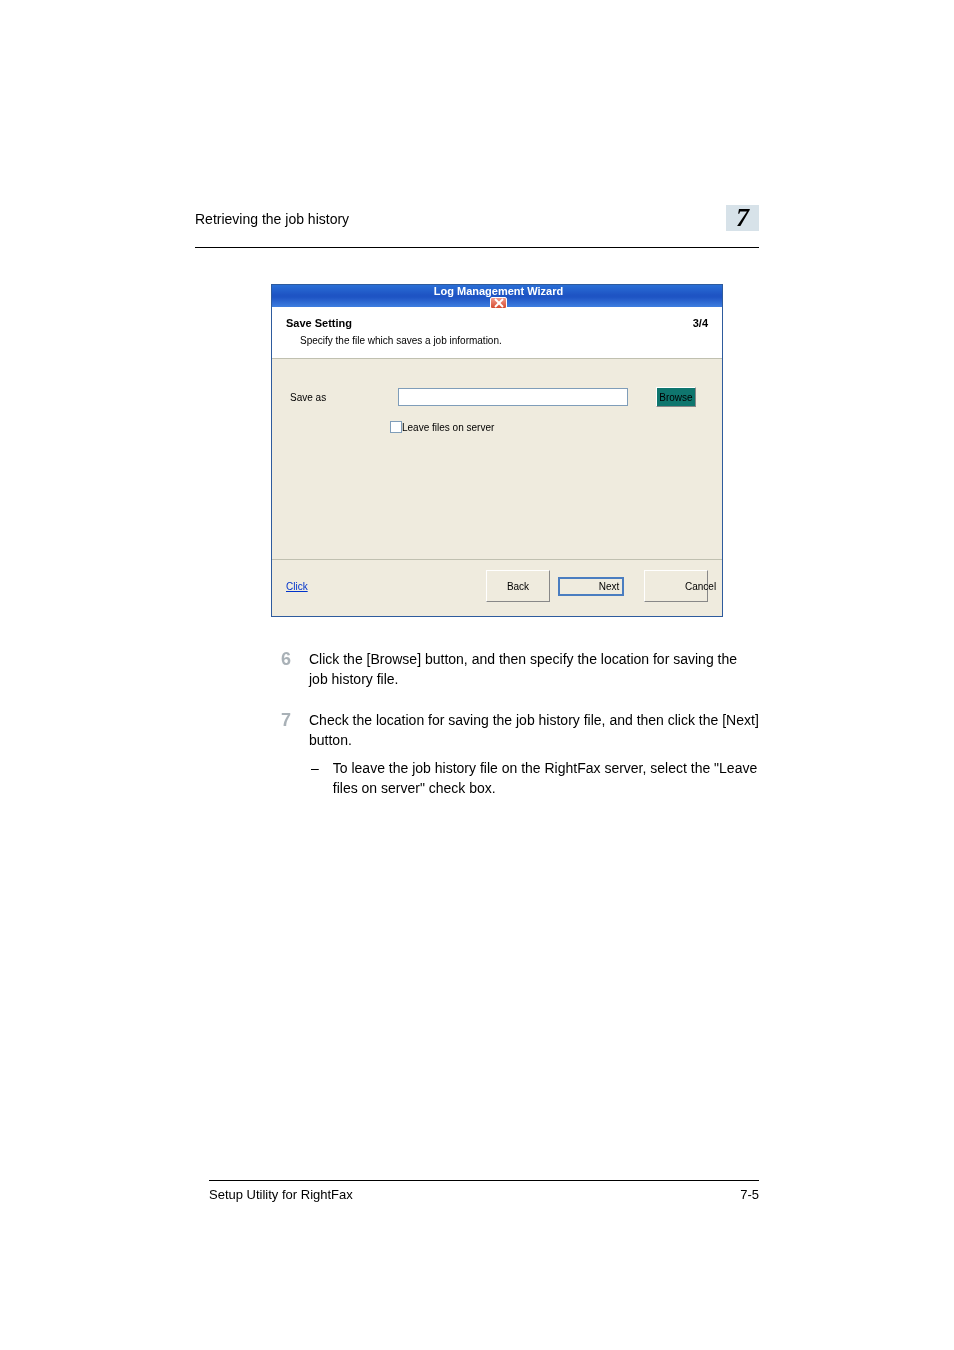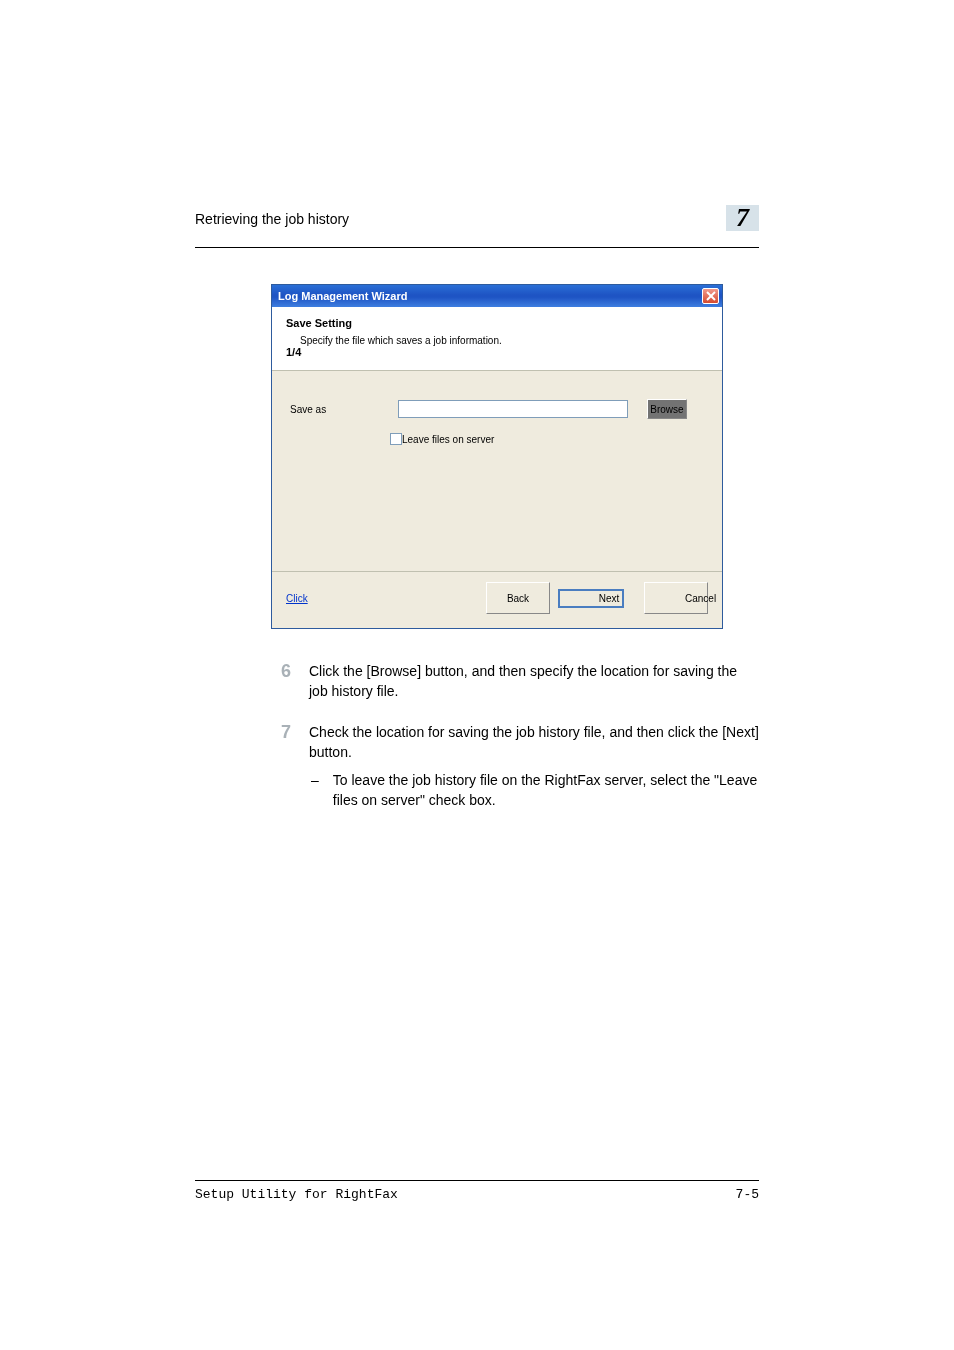--- a/index.html
+++ b/index.html
@@ -57,20 +57,21 @@
       background: #efebde;
       font-family: Tahoma, Arial, sans-serif;
     }
     .dialog-titlebar {
       background: linear-gradient(to bottom, #2a6fd6 0%, #1e54c4 45%, #1e54c4 55%, #3e7ee0 100%);
       height: 22px;
       display: flex;
       align-items: center;
       justify-content: space-between;
       padding: 0 3px 0 6px;
+      flex-direction: column;
     }
     .dialog-title {
       color: #fff;
       font-size: 11px;
       font-weight: bold;
     }
     .dialog-close {
       width: 17px;
       height: 16px;
       background: linear-gradient(to bottom, #f29a8c, #d54a2f);
@@ -88,21 +89,20 @@
     .dialog-body {
       padding: 0;
     }
     .dialog-header {
       background: #fff;
       border-bottom: 1px solid #c0c0b0;
       padding: 10px 14px 12px 14px;
       display: flex;
       justify-content: space-between;
       align-items: flex-start;
-      flex-direction: column;
     }
     .dialog-header-left {
       flex: 1;
     }
     .save-setting-title {
       font-size: 11px;
       font-weight: bold;
       color: #000;
       margin-bottom: 6px;
     }
@@ -132,24 +132,24 @@
     }
     .saveas-input {
       width: 230px;
       height: 18px;
       border: 1px solid #7f9db9;
       background: #fff;
       font-size: 10px;
       padding: 0 2px;
     }
     .browse-btn {
-      margin-left: 11px;
+      margin-left: 20px;
       width: 40px;
       height: 20px;
-      background: #737373;
+      background: #0f766e;
       border-top: 1px solid #fff;
       border-left: 1px solid #fff;
       border-right: 1px solid #888;
       border-bottom: 1px solid #888;
       font-size: 10px;
       cursor: pointer;
     }
     .checkbox-row {
       display: flex;
       align-items: center;
@@ -231,24 +231,23 @@
       display: flex;
       gap: 14px;
       margin-top: 8px;
       margin-left: 2px;
     }
     .sub-bullet-dash {
       font-size: 14px;
     }
     .footer-area {
       position: absolute;
-      left: 195px;
+      left: 209px;
       right: 195px;
       bottom: 148px;
-      font-family: Liberation Mono, monospace;
     }
     .footer-line {
       border-top: 1px solid #000;
       padding-top: 6px;
       display: flex;
       justify-content: space-between;
     }
     .footer-text {
       font-size: 13px;
       color: #000;
@@ -275,21 +274,21 @@
           <line x1="9" y1="1" x2="1" y2="9" stroke="#fff" stroke-width="2"></line>
         </svg>
       </div>
     </div>
     <div class="dialog-body">
       <div class="dialog-header">
         <div class="dialog-header-left">
           <div class="save-setting-title">Save Setting</div>
           <div class="save-setting-sub">Specify the file which saves a job information.</div>
         </div>
-        <div class="page-indicator">1/4</div>
+        <div class="page-indicator">3/4</div>
       </div>
       <div class="dialog-middle">
         <div class="saveas-row">
           <div class="saveas-label">Save as</div>
           <input class="saveas-input" type="text" value="" style="">
           <button class="browse-btn">Browse</button>
         </div>
         <div class="checkbox-row">
           <div class="checkbox"></div>
           <span class="checkbox-label">Leave files on server</span>

